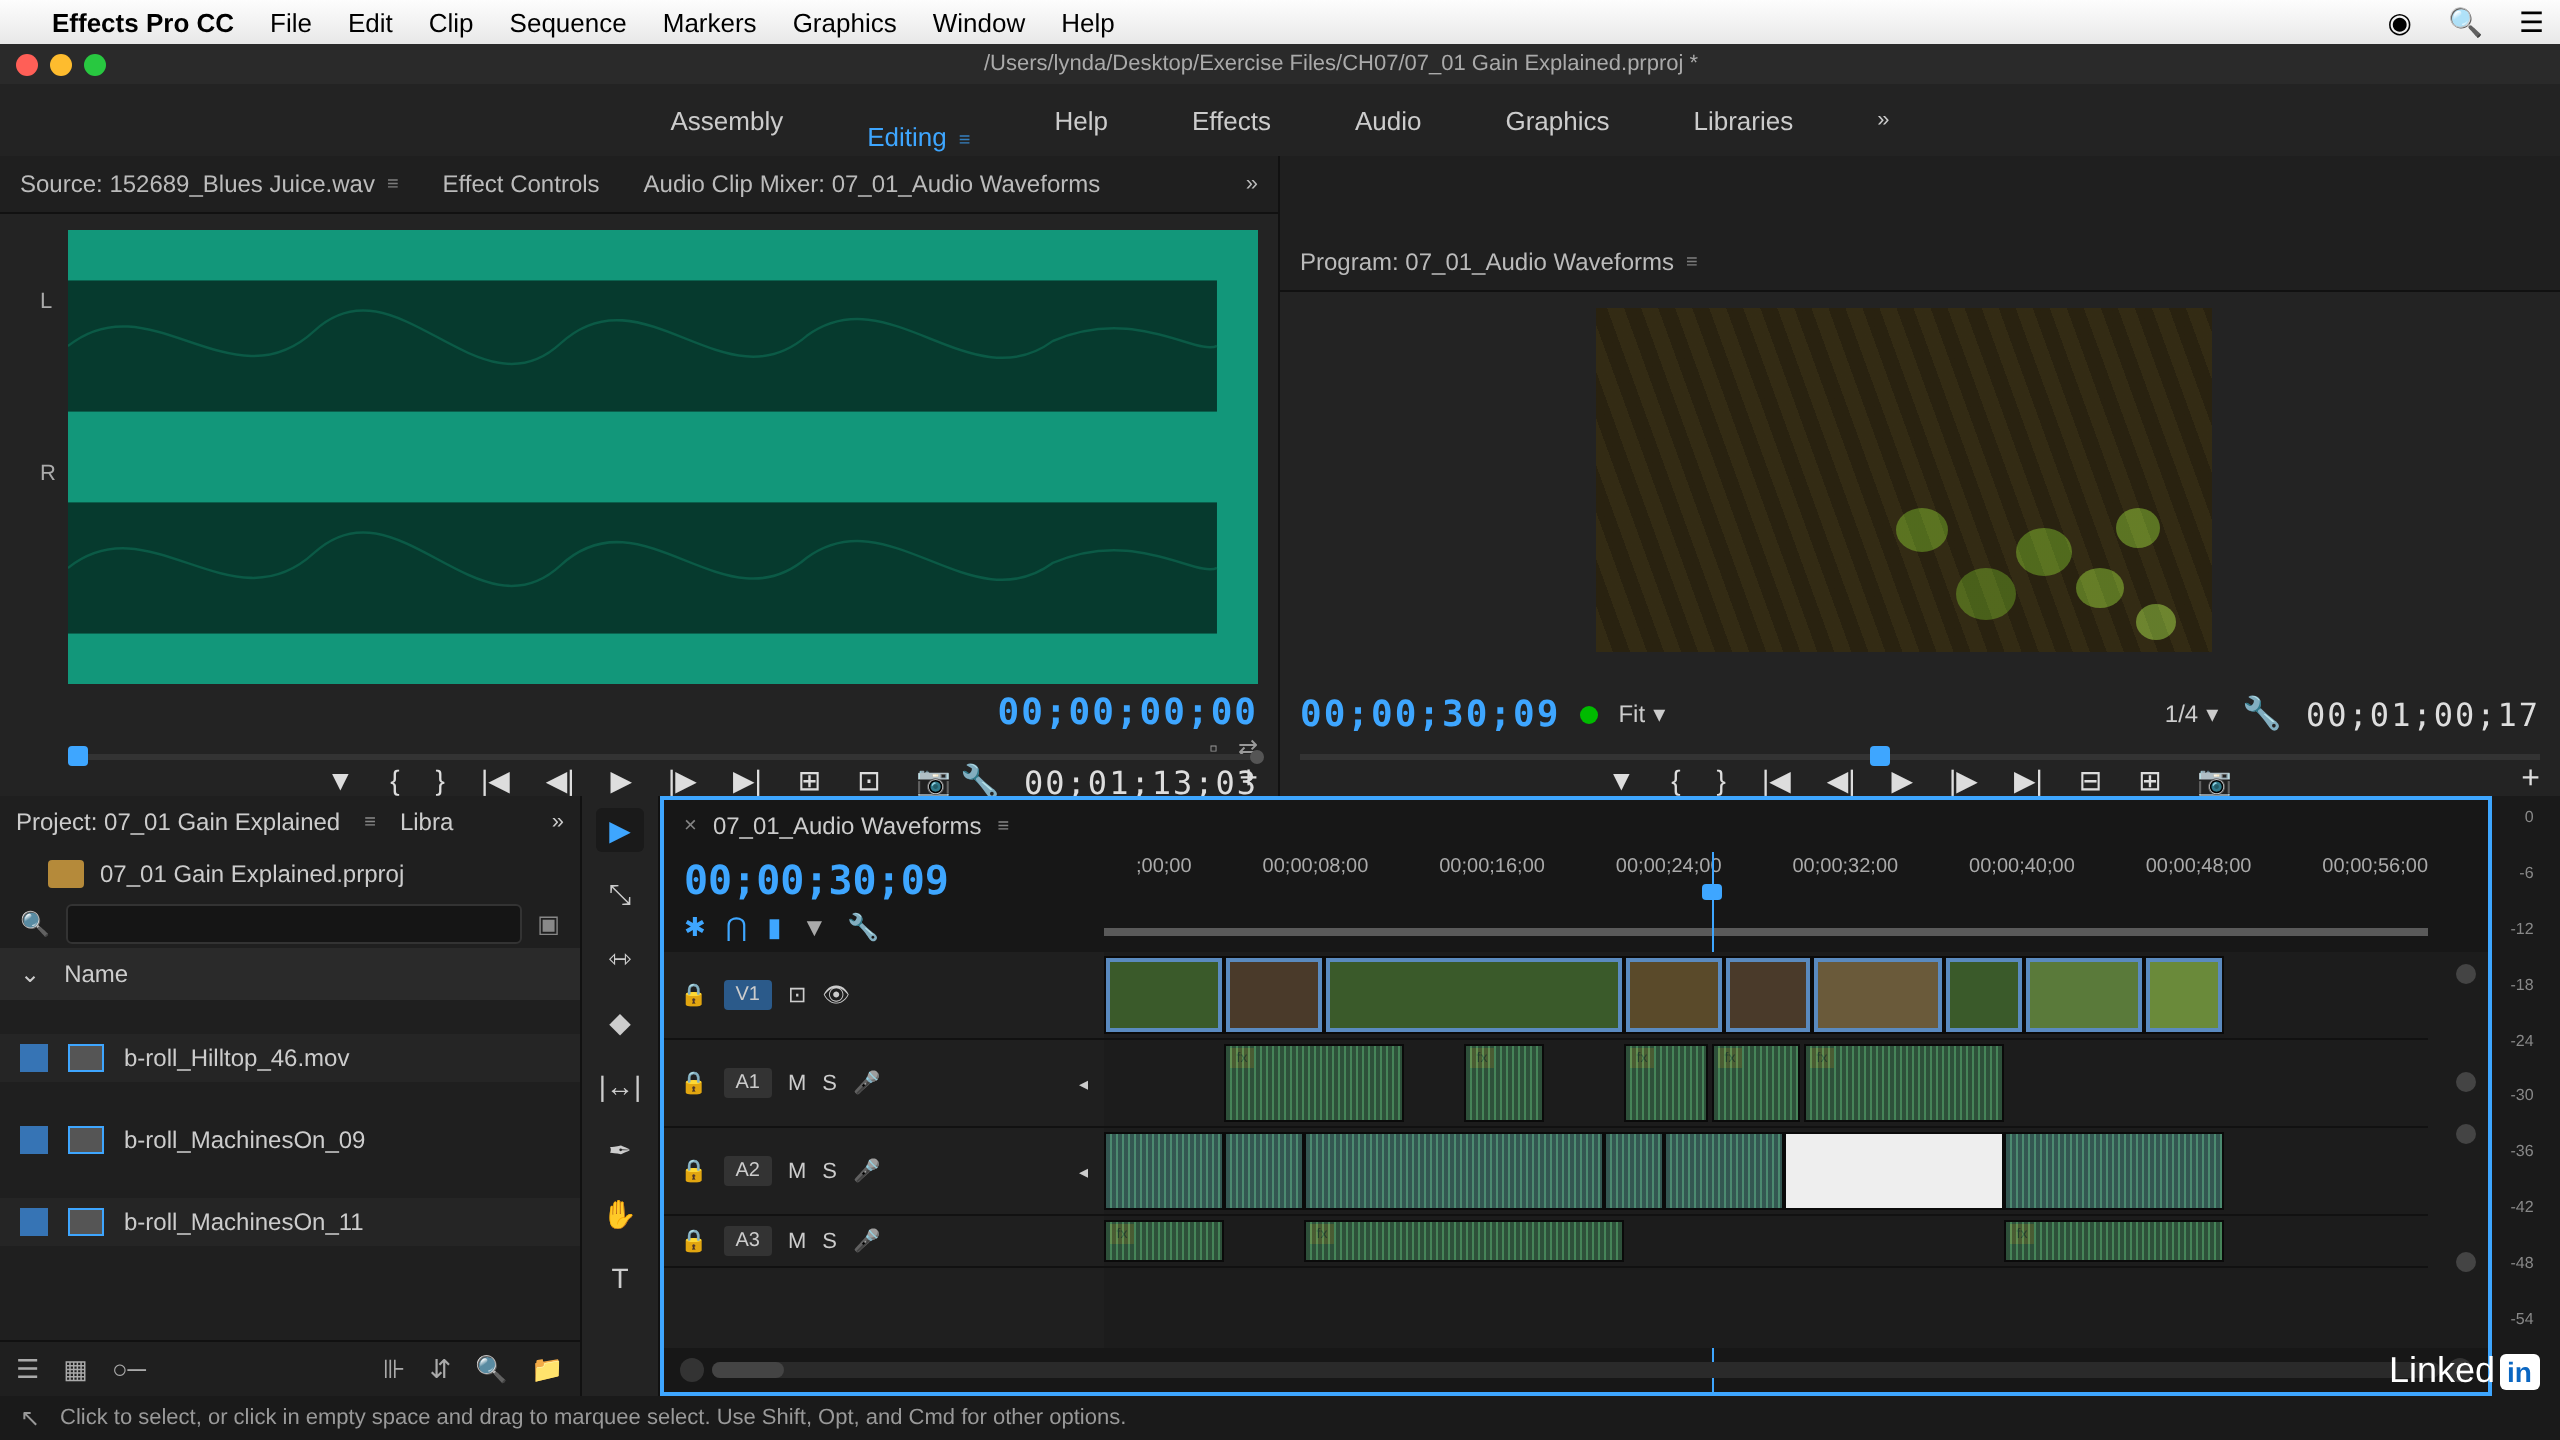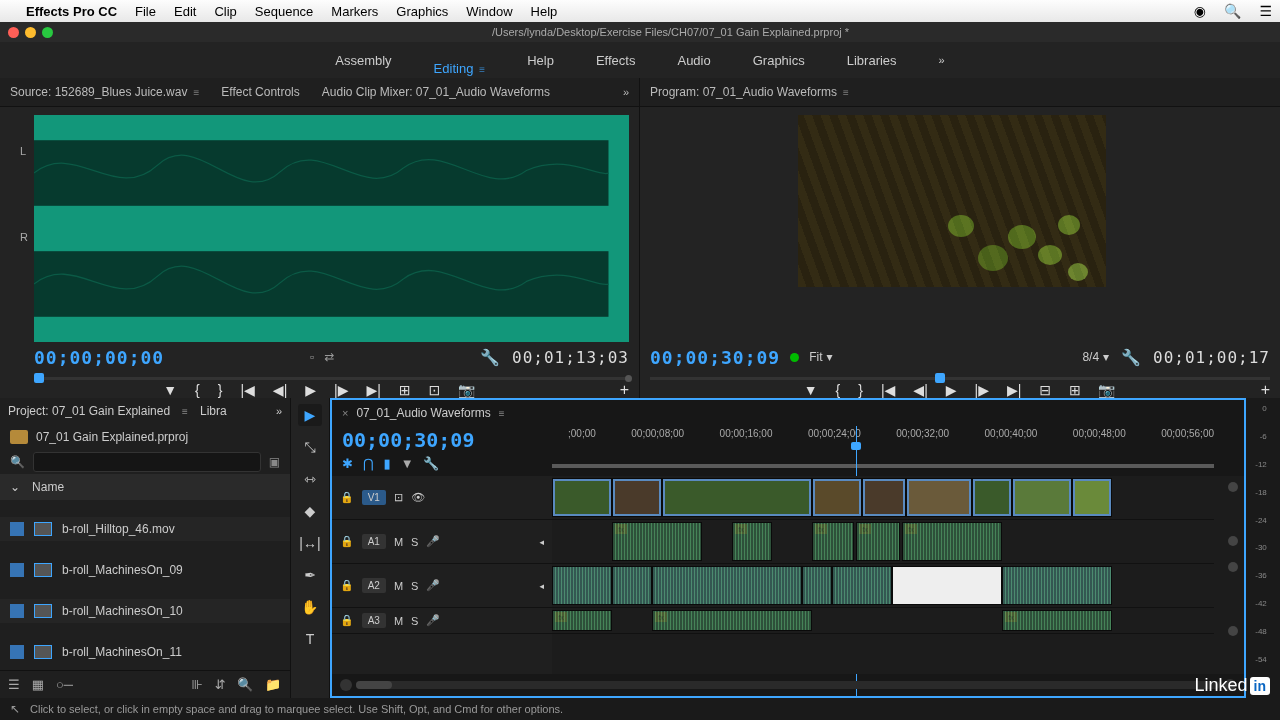--- a/index.html
+++ b/index.html
@@ -37,49 +37,49 @@
 .panel-tabs .tab .burger { font-size: 10px; opacity: .6; }
 .panel-tabs .ov { margin-left: auto; font-size: 11px; }
 
 .panel-body { flex: 1; background: #232323; border-top: 1px solid #111; position: relative; }
 
 
 .source { width: 640px; border-right: 1px solid #111; }
 .waveform-box { position: absolute; left: 34px; top: 8px; right: 10px; bottom: 56px; background: #12977a; overflow: hidden; }
 .channel-label { position: absolute; left: 20px; font-size: 11px; color: #aaa; }
 .wave-svg { width: 100%; height: 100%; display: block; }
-.src-timebar { position: absolute; left: 34px; right: 10px; bottom: 30px; height: 22px; display: flex; align-items: center; justify-content: space-between; }
+.src-timebar { position: absolute; left: 34px; right: 10px; bottom: 30px; height: 22px; display: flex; align-items: flex-end; justify-content: space-between; flex-direction: column; }
 .tc { font-family: monospace; font-size: 18px; color: #3ea6ff; font-weight: 600; letter-spacing: 1px; }
 .tc-r { color: #ddd; font-size: 16px; font-weight: 500; }
 .src-timebar .mid { display: flex; gap: 10px; font-size: 12px; color: #999; }
 .scrub { position: absolute; left: 34px; right: 10px; bottom: 18px; height: 3px; background: #333; }
 .scrub .head { position: absolute; top: -4px; width: 10px; height: 10px; background: #3ea6ff; border-radius: 2px; }
 .scrub .zoom-dot { position: absolute; right: -3px; top: -2px; width: 7px; height: 7px; background: #555; border-radius: 50%; }
 
 .transport { position: absolute; left: 0; right: 0; bottom: -4px; height: 24px; display: flex; align-items: center; justify-content: center; gap: 18px; color: #ddd; font-size: 14px; }
 .transport .plus { position: absolute; right: 10px; font-size: 16px; }
 
 
-.program { flex: 1; }
+.program { flex: 1; margin-top: 39px; }
 .prog-img { position: absolute; left: 158px; top: 8px; width: 308px; height: 172px; background: #2a2414; overflow: hidden; }
 .olive { position: absolute; border-radius: 50%; }
 .prog-timebar { position: absolute; left: 10px; right: 10px; bottom: 30px; height: 22px; display: flex; align-items: center; justify-content: space-between; }
 .prog-timebar .zoom-sel { font-size: 12px; color: #ccc; display: flex; align-items: center; gap: 4px; }
 .prog-timebar .rec { width: 9px; height: 9px; background: #0b0; border-radius: 50%; display: inline-block; margin: 0 10px; }
 .prog-scrub { position: absolute; left: 10px; right: 10px; bottom: 18px; height: 3px; background: #333; }
 .prog-scrub .head { position: absolute; top: -4px; width: 10px; height: 10px; background: #3ea6ff; border-radius: 2px; left: 46%; }
 
 
 .bottom-row { display: flex; height: 300px; }
 
 
 .project { width: 290px; background: #1f1f1f; display: flex; flex-direction: column; }
 .proj-tabs { height: 26px; display: flex; align-items: center; padding: 0 8px; font-size: 12px; gap: 12px; color: #ccc; }
 .proj-tabs .ov { margin-left: auto; font-size: 11px; }
-.proj-file { padding: 6px 10px; font-size: 12px; display: flex; align-items: center; gap: 8px; }
+.proj-file { padding: 6px 24px; font-size: 12px; display: flex; align-items: center; gap: 8px; }
 .proj-file .ficon { width: 18px; height: 14px; background: #b58a3a; border-radius: 2px; }
 .proj-search { padding: 2px 10px; display: flex; align-items: center; gap: 8px; }
 .proj-search input { flex: 1; background: #151515; border: 1px solid #333; border-radius: 3px; height: 20px; color: #ccc; padding: 0 6px; font-size: 11px; }
 .proj-search .sicon { font-size: 12px; color: #888; }
 .proj-hdr { padding: 6px 10px; font-size: 12px; display: flex; align-items: center; gap: 12px; background: #2a2a2a; }
 .proj-list { flex: 1; overflow: hidden; }
 .proj-row { height: 24px; display: flex; align-items: center; padding: 0 10px; font-size: 12px; gap: 10px; margin-top: 17px; }
 .proj-row:nth-child(odd) { background: #252525; }
 .proj-row .chk { width: 14px; height: 14px; background: #3674b5; }
 .proj-row .thumb { width: 18px; height: 14px; background: #555; border: 1px solid #3ea6ff; }
@@ -260,21 +260,21 @@
         <span style="display:flex;align-items:center">
           <span class="tc">00;00;30;09</span>
           <span class="rec"></span>
           <span class="zoom-sel">
               <span>Fit</span>
               <span>▾</span>
             </span>
         </span>
         <span style="display:flex;gap:12px;align-items:center">
           <span class="zoom-sel">
-              <span>8/4</span>
+              <span>1/4</span>
               <span>▾</span>
             </span>
           <span>🔧</span>
           <span class="tc tc-r">00;01;00;17</span>
         </span>
       </div>
       <div class="prog-scrub">
         <span class="head"></span>
       </div>
       <div class="transport">
@@ -324,25 +324,20 @@
           <span class="nm">b-roll_Hilltop_46.mov</span>
         </div>
       <div class="proj-row">
           <span class="chk"></span>
           <span class="thumb"></span>
           <span class="nm">b-roll_MachinesOn_09</span>
         </div>
       <div class="proj-row">
           <span class="chk"></span>
           <span class="thumb"></span>
-          <span class="nm">b-roll_MachinesOn_10</span>
-        </div>
-      <div class="proj-row">
-          <span class="chk"></span>
-          <span class="thumb"></span>
           <span class="nm">b-roll_MachinesOn_11</span>
         </div>
     </div>
     <div class="proj-foot">
       <span>☰</span>
       <span>▦</span>
       <span>○─</span>
       <span class="sp"></span>
       <span>⊪</span>
       <span>⇵</span>

